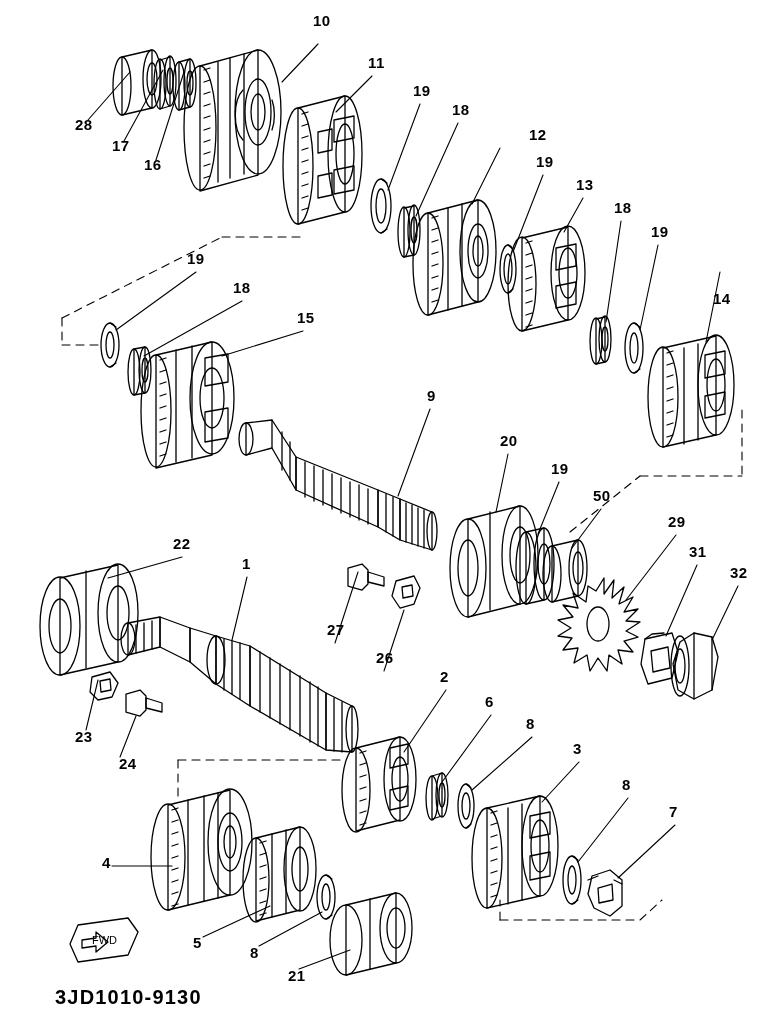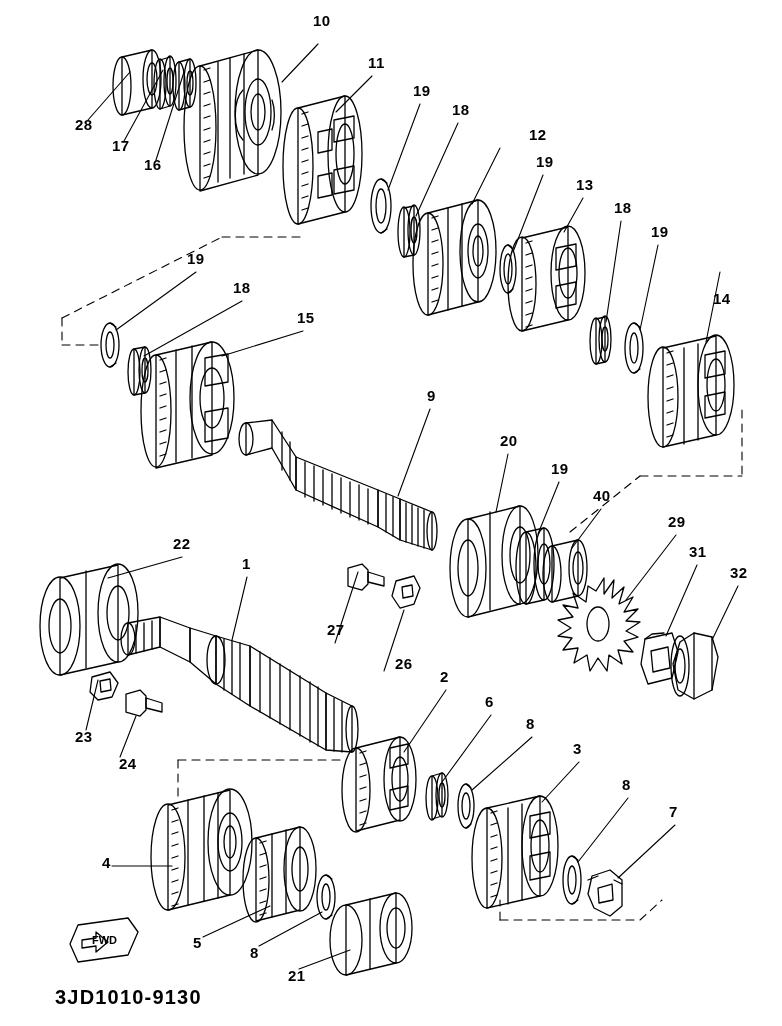--- a/index.html
+++ b/index.html
@@ -39,21 +39,21 @@
     font-size: 20px;
     font-weight: bold;
     color: #000000;
     letter-spacing: 1.2px;
     white-space: nowrap;
   }
   .fwd-text {
     position: absolute;
     font-family: "Liberation Sans", sans-serif;
     font-size: 11px;
-    font-weight: bold;
+    font-weight: normal;
     color: #000000;
     white-space: nowrap;
   }
 </style>
 </head>
 <body>
 
 <div id="page">
 
   <svg viewBox="0 0 782 1026">
@@ -449,28 +449,28 @@
   <div class="lbl" style="left:713px; top:250px;margin-top:40px;">14</div>
   <div class="lbl" style="left:75px; top:116px;">28</div>
   <div class="lbl" style="left:112px; top:137px;">17</div>
   <div class="lbl" style="left:144px; top:156px;">16</div>
   <div class="lbl" style="left:187px; top:250px;">19</div>
   <div class="lbl" style="left:233px; top:279px;">18</div>
   <div class="lbl" style="left:297px; top:309px;">15</div>
   <div class="lbl" style="left:427px; top:387px;">9</div>
   <div class="lbl" style="left:500px; top:432px;">20</div>
   <div class="lbl" style="left:551px; top:460px;">19</div>
-  <div class="lbl" style="left:593px; top:487px;">40</div>
+  <div class="lbl" style="left:593px; top:487px;">50</div>
   <div class="lbl" style="left:668px; top:513px;">29</div>
   <div class="lbl" style="left:689px; top:543px;">31</div>
   <div class="lbl" style="left:730px; top:564px;">32</div>
   <div class="lbl" style="left:173px; top:535px;">22</div>
   <div class="lbl" style="left:242px; top:555px;">1</div>
   <div class="lbl" style="left:327px; top:621px;">27</div>
-  <div class="lbl" style="left:395px; top:649px;margin-top:6px;">26</div>
+  <div class="lbl" style="left:376px; top:649px;">26</div>
   <div class="lbl" style="left:75px; top:728px;">23</div>
   <div class="lbl" style="left:109px; top:755px;margin-left:10px;">24</div>
   <div class="lbl" style="left:440px; top:668px;">2</div>
   <div class="lbl" style="left:485px; top:693px;">6</div>
   <div class="lbl" style="left:526px; top:715px;">8</div>
   <div class="lbl" style="left:573px; top:740px;">3</div>
   <div class="lbl" style="left:622px; top:776px;">8</div>
   <div class="lbl" style="left:669px; top:803px;">7</div>
   <div class="lbl" style="left:102px; top:854px;">4</div>
   <div class="lbl" style="left:193px; top:934px;">5</div>

